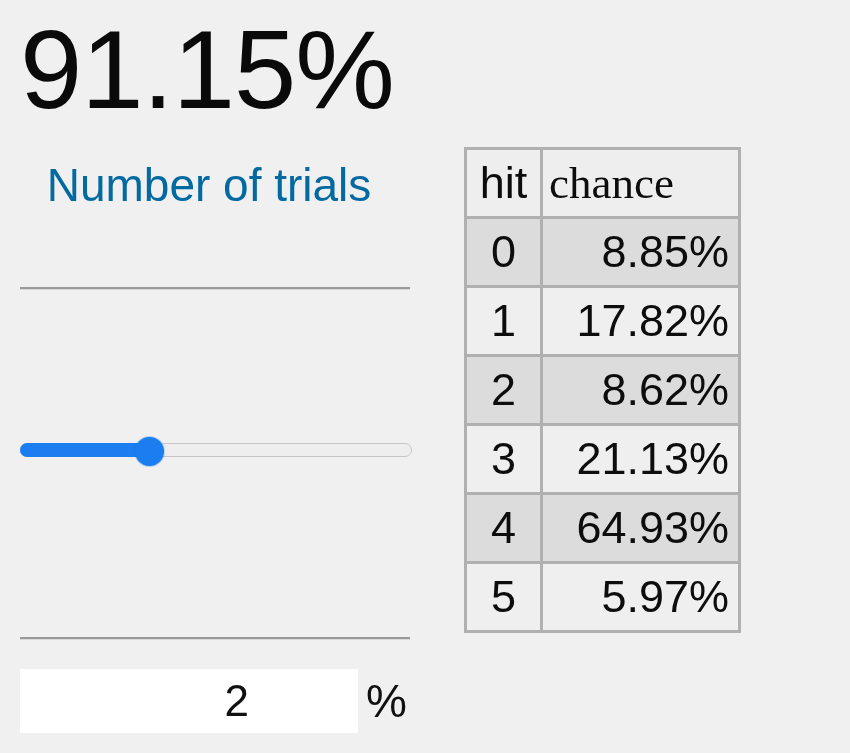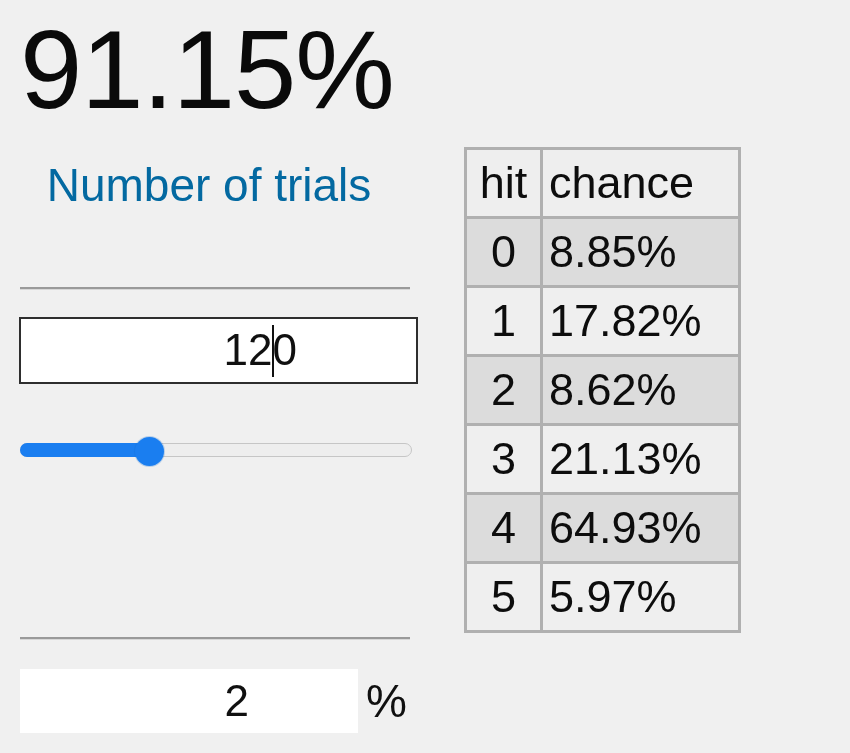--- a/index.html
+++ b/index.html
@@ -178,45 +178,43 @@
     box-sizing: border-box;
   }
   table.chance-table th.hit-head,
   table.chance-table td.hit-cell {
     text-align: center;
     padding: 0 2px;
   }
   table.chance-table th.chance-head {
     text-align: left;
     padding-left: 6px;
+    font-family: Liberation Serif, serif;
   }
   table.chance-table td.chance-cell {
-    text-align: left;
+    text-align: right;
     padding-right: 9px;
   }
   table.chance-table thead tr { background: #eeeeee; }
   table.chance-table tbody tr.row-dark  { background: #dcdcdc; }
   table.chance-table tbody tr.row-light { background: #efefef; }
 </style>
 </head>
 <body>
 
 <div id="app">
 
   <div class="left-col">
 
     <div class="result-headline">91.15%</div>
 
     <div class="field-label trials">Number of trials</div>
 
     <div class="divider trials"></div>
 
-    <div class="text-input trials">
-      <span class="caret-wrap"><span>12</span><span class="caret"></span><span>0</span></span>
-    </div>
 
     <div class="slider">
       <div class="slider-track" style="background: rgb(238, 238, 238);"></div>
       <div class="slider-fill" style="width: 129px; background: rgb(26, 126, 240);"></div>
       <div class="slider-thumb" style="left: 115px; background: rgb(26, 126, 240);"></div>
     </div>
 
 
     <div class="divider prob"></div>
 

